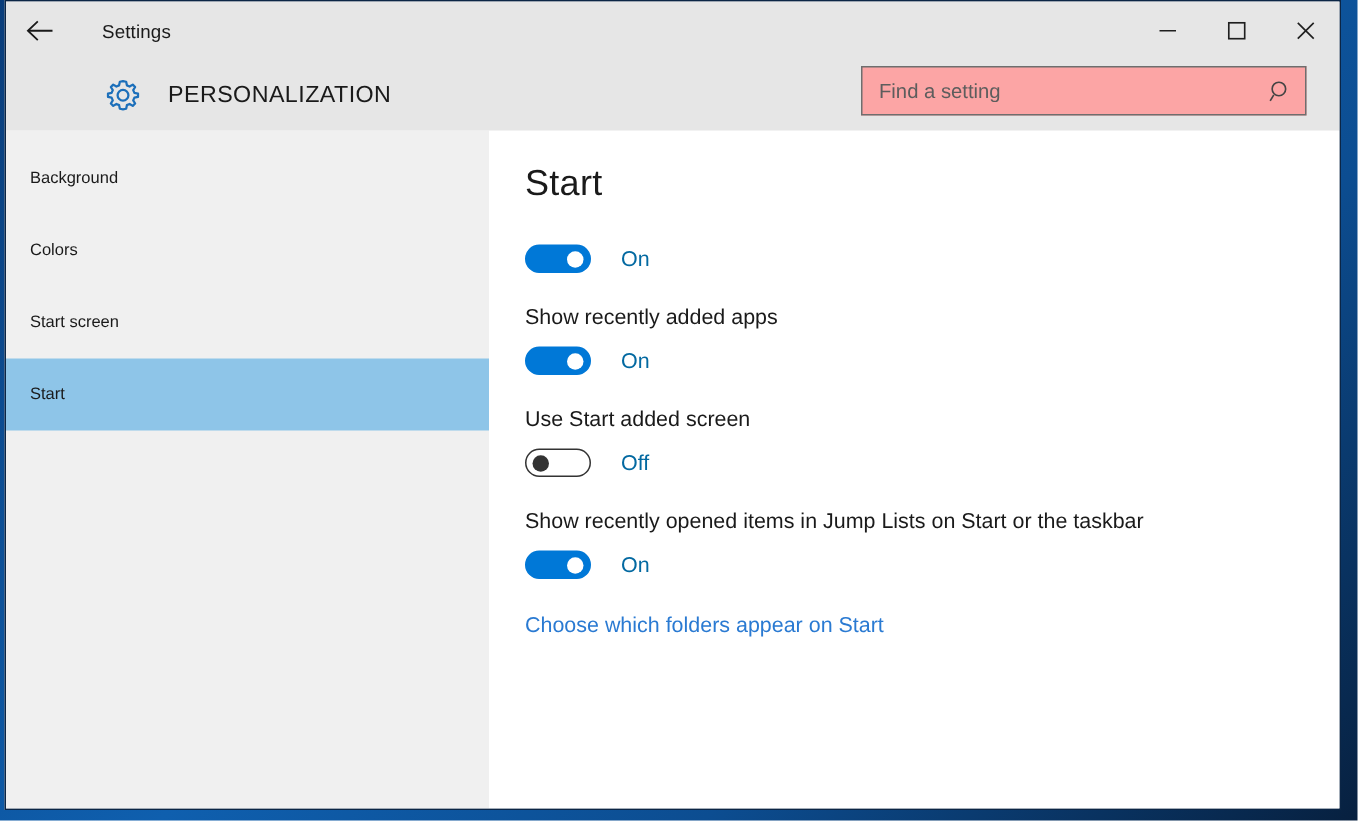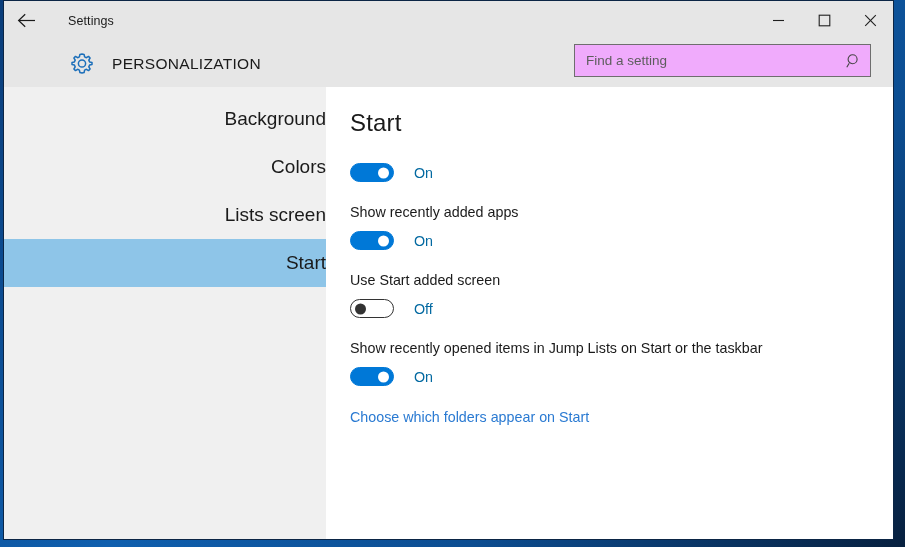--- a/index.html
+++ b/index.html
@@ -96,21 +96,21 @@
     color: #1a1a1a;
     letter-spacing: .3px;
     margin-left: 6px;
   }
   .search-box {
     position: absolute;
     right: 22px;
     top: 4px;
     width: 297px;
     height: 33px;
-    background: #f0abfc;
+    background: #fca5a5;
     border: 1px solid #6e6e6e;
     box-sizing: border-box;
     display: flex;
     align-items: center;
   }
   .search-input {
     border: 0;
     outline: 0;
     background: transparent;
     flex: 1;
@@ -141,24 +141,23 @@
     flex: none;
     background: #f0f0f0;
     padding-top: 8px;
     box-sizing: border-box;
   }
   .nav-item {
     height: 48px;
     display: flex;
     align-items: center;
     padding-left: 16px;
-    font-size: 19px;
-    color: #1a1a1a;
-    box-sizing: border-box;
-    justify-content: flex-end;
+    font-size: 11px;
+    color: #1a1a1a;
+    box-sizing: border-box;
   }
   .nav-item.selected {
     background: #8ec5e8;
   }
 
   .content {
     flex: 1;
     background: #ffffff;
     padding: 22px 0 0 24px;
     box-sizing: border-box;
@@ -283,21 +282,21 @@
   <div class="body-row">
 
     <div class="sidebar">
       <div class="nav-item">
         <span>Background</span>
       </div>
       <div class="nav-item">
         <span>Colors</span>
       </div>
       <div class="nav-item">
-        <span>Lists screen</span>
+        <span>Start screen</span>
       </div>
       <div class="nav-item selected">
         <span>Start</span>
       </div>
     </div>
 
     <div class="content">
       <h1 class="content-title">Start</h1>
 
       

